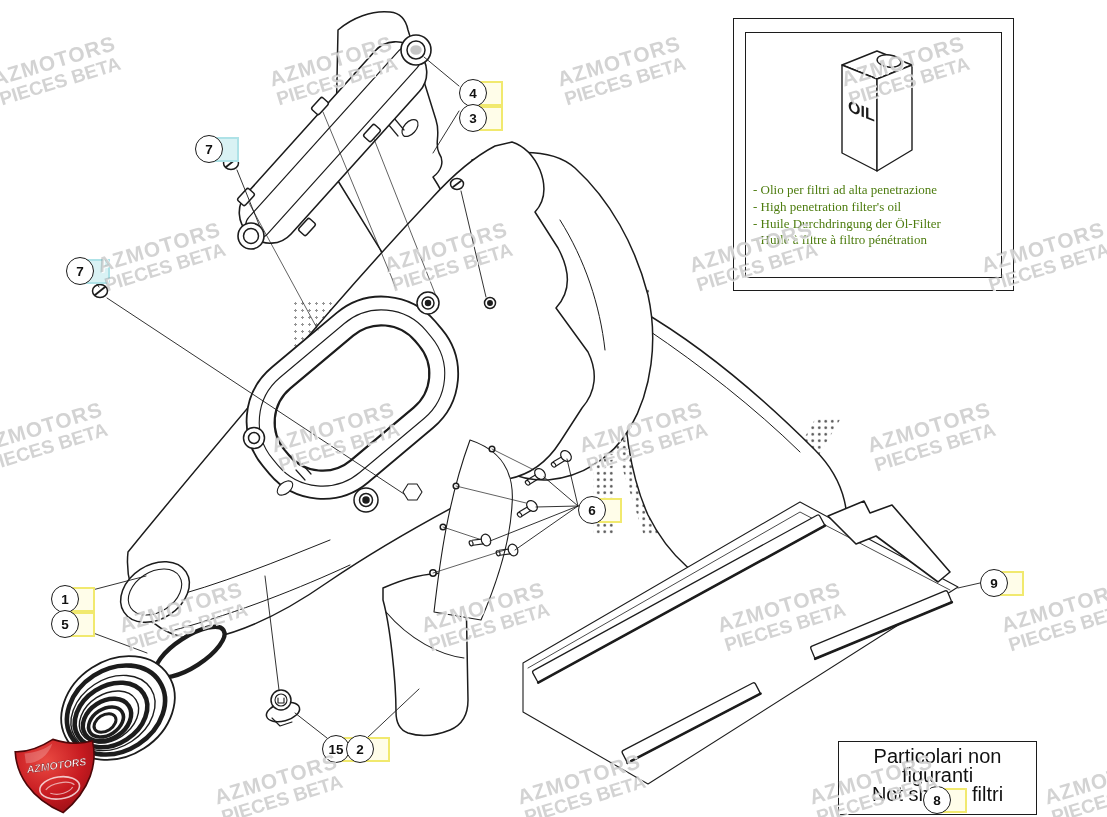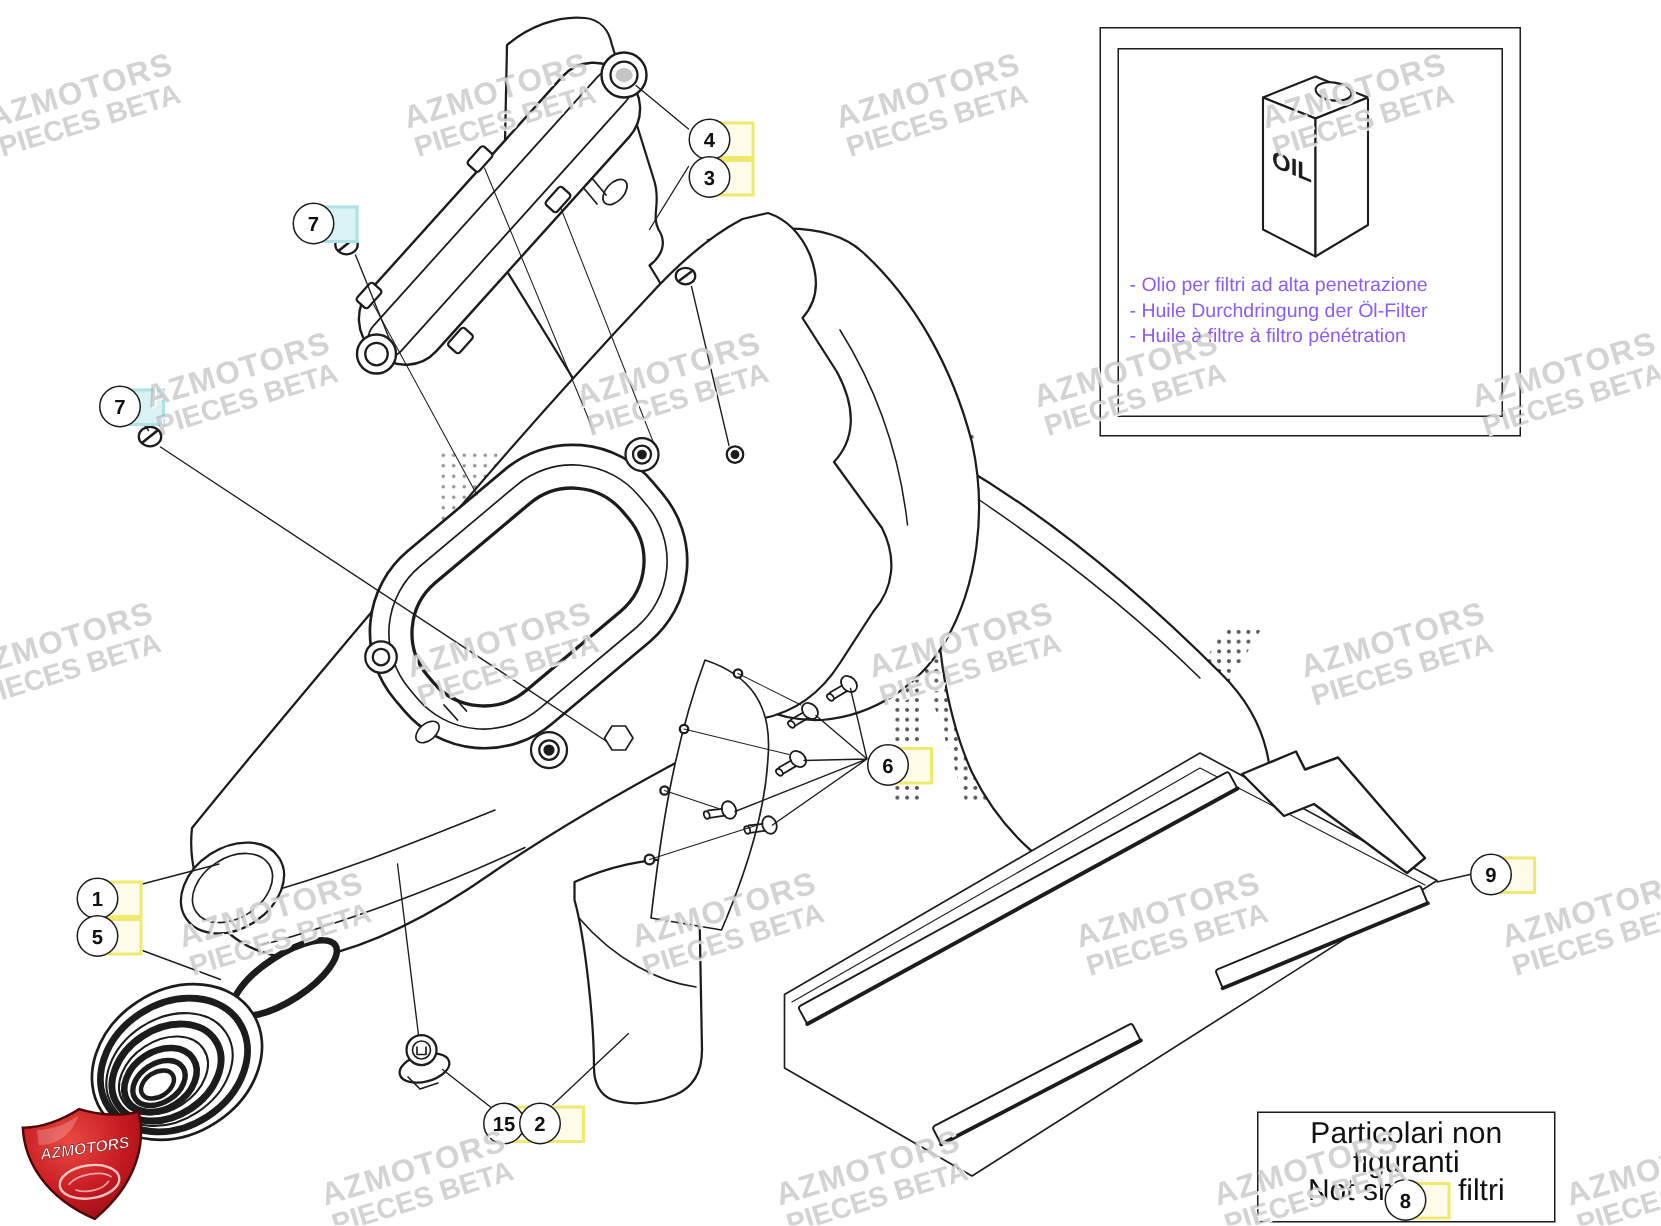--- a/index.html
+++ b/index.html
@@ -19,21 +19,21 @@
   .dotpatch{position:absolute;z-index:1;background-image:radial-gradient(circle,#3a3a3a 1px,rgba(0,0,0,0) 1.4px);
             background-size:7px 7px;opacity:.55;}
 
   
   #art{position:absolute;left:0;top:0;z-index:2;}
 
   
   .whitebox{position:absolute;background:#fff;border:1.6px solid #1c1c1c;z-index:3;}
   #oilbox{left:733px;top:18px;width:279px;height:271px;}
   #oilbox-inner{position:absolute;left:11px;top:13px;width:255px;height:244px;border:1.5px solid #1c1c1c;}
-  #oil-lines{position:absolute;left:7px;top:149px;width:244px;font-size:13px;line-height:16.8px;color:#8b5cf6;}
+  #oil-lines{position:absolute;left:7px;top:149px;width:244px;font-size:13px;line-height:16.8px;color:#4d7c0f;font-family:Liberation Serif, serif;}
   #notshown{left:838px;top:741px;width:197px;height:72px;text-align:center;}
   #notshown .t{font-size:20px;line-height:19px;color:#111;margin-top:5px;}
 
   
   .callout{position:absolute;width:26px;height:26px;z-index:4;cursor:pointer;}
   .callout .hl{position:absolute;left:10px;top:2px;width:30px;height:21px;display:block;}
   .callout.y .hl{background:#fffde9;border:2px solid #f1e96e;}
   .callout.c .hl{background:#d9f2f4;border:2px solid #aee2e7;}
   .callout .circ{position:absolute;left:0;top:0;width:26px;height:26px;border:1.6px solid #1c1c1c;
     border-radius:50%;background:#fff;display:flex;align-items:center;justify-content:center;
@@ -239,20 +239,21 @@
         <g fill="#fff" stroke="#1c1c1c" stroke-width="1.4" stroke-linejoin="round">
           <polygon points="30,30 65,16 100,30 65,44"></polygon>
           <polygon points="30,30 65,44 65,136 30,118"></polygon>
           <polygon points="65,44 100,30 100,115 65,136"></polygon>
           <ellipse cx="77" cy="26" rx="12" ry="6" transform="rotate(8 77 26)"></ellipse>
           <text x="0" y="0" transform="translate(36,76) skewY(22)" font-size="16" font-weight="bold" fill="#1c1c1c" stroke="none" font-family="Liberation Sans, sans-serif">OIL</text>
         </g>
       </svg>
       <div id="oil-lines">
         <div>- Olio per filtri ad alta penetrazione</div>
+        <div>- High penetration filter's oil</div>
         <div>- Huile Durchdringung der Öl-Filter</div>
         <div>- Huile à filtre à filtro pénétration</div>
       </div>
     </div>
   </div>
 
   <div id="notshown" class="whitebox">
     <div class="t">Particolari non figuranti</div>
     <div class="t" style="margin-top:0">Not shown filtri</div>
   </div>

